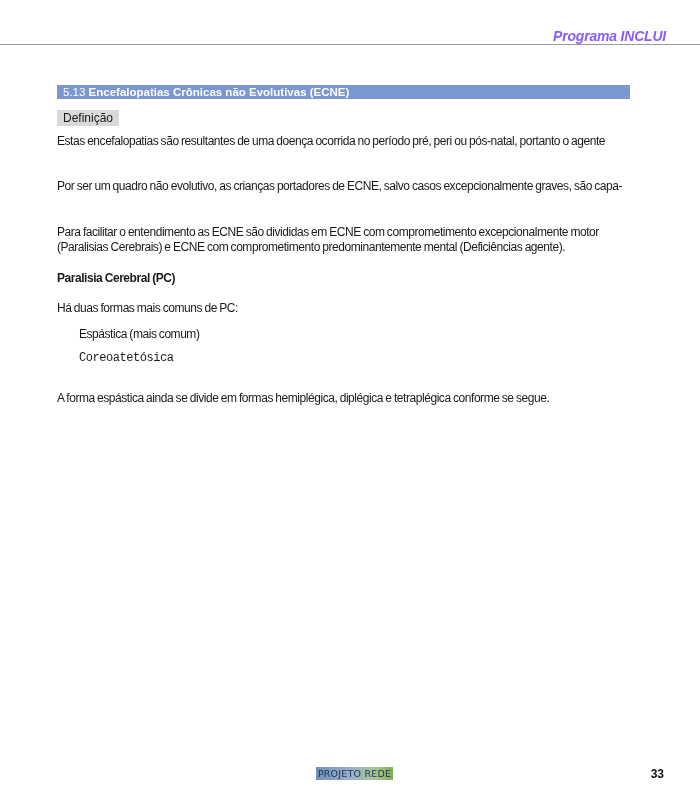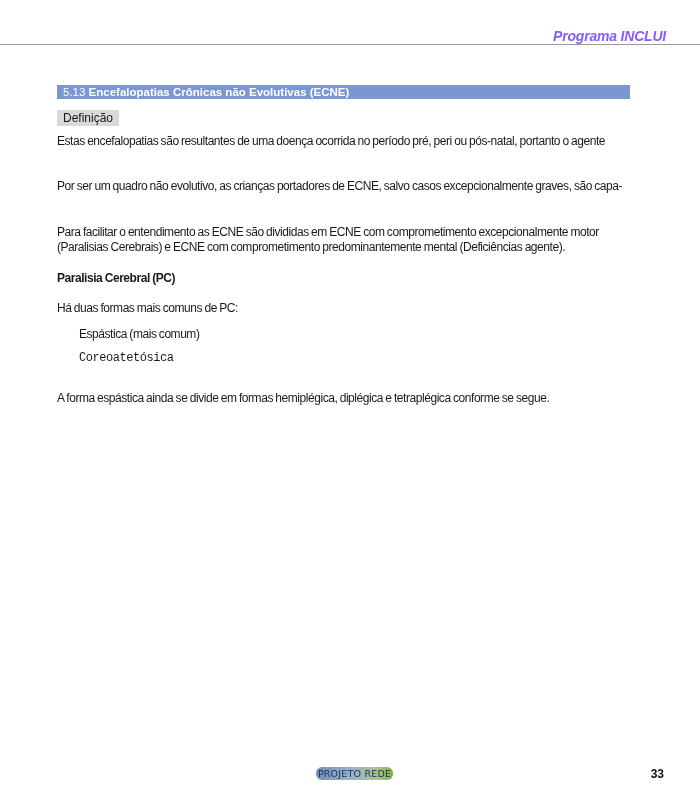--- a/index.html
+++ b/index.html
@@ -72,21 +72,21 @@
     }
     .bold { font-weight: bold; }
     .indent { left: 79px; }
     .footer-logo {
       position: absolute;
       top: 767px;
       left: 316px;
       width: 77px;
       height: 13px;
       background: linear-gradient(90deg, #6f8fb8 0%, #9bb1cc 45%, #a9c48a 80%, #7fae4f 100%);
-      border-radius: 6px;
+      border-radius: 0;
       font-size: 9.5px;
       line-height: 13px;
       text-align: center;
       color: #1f2f55;
       letter-spacing: 0.2px;
       font-family: "DejaVu Sans", sans-serif;
     }
     .page-number {
       position: absolute;
       top: 767px;

